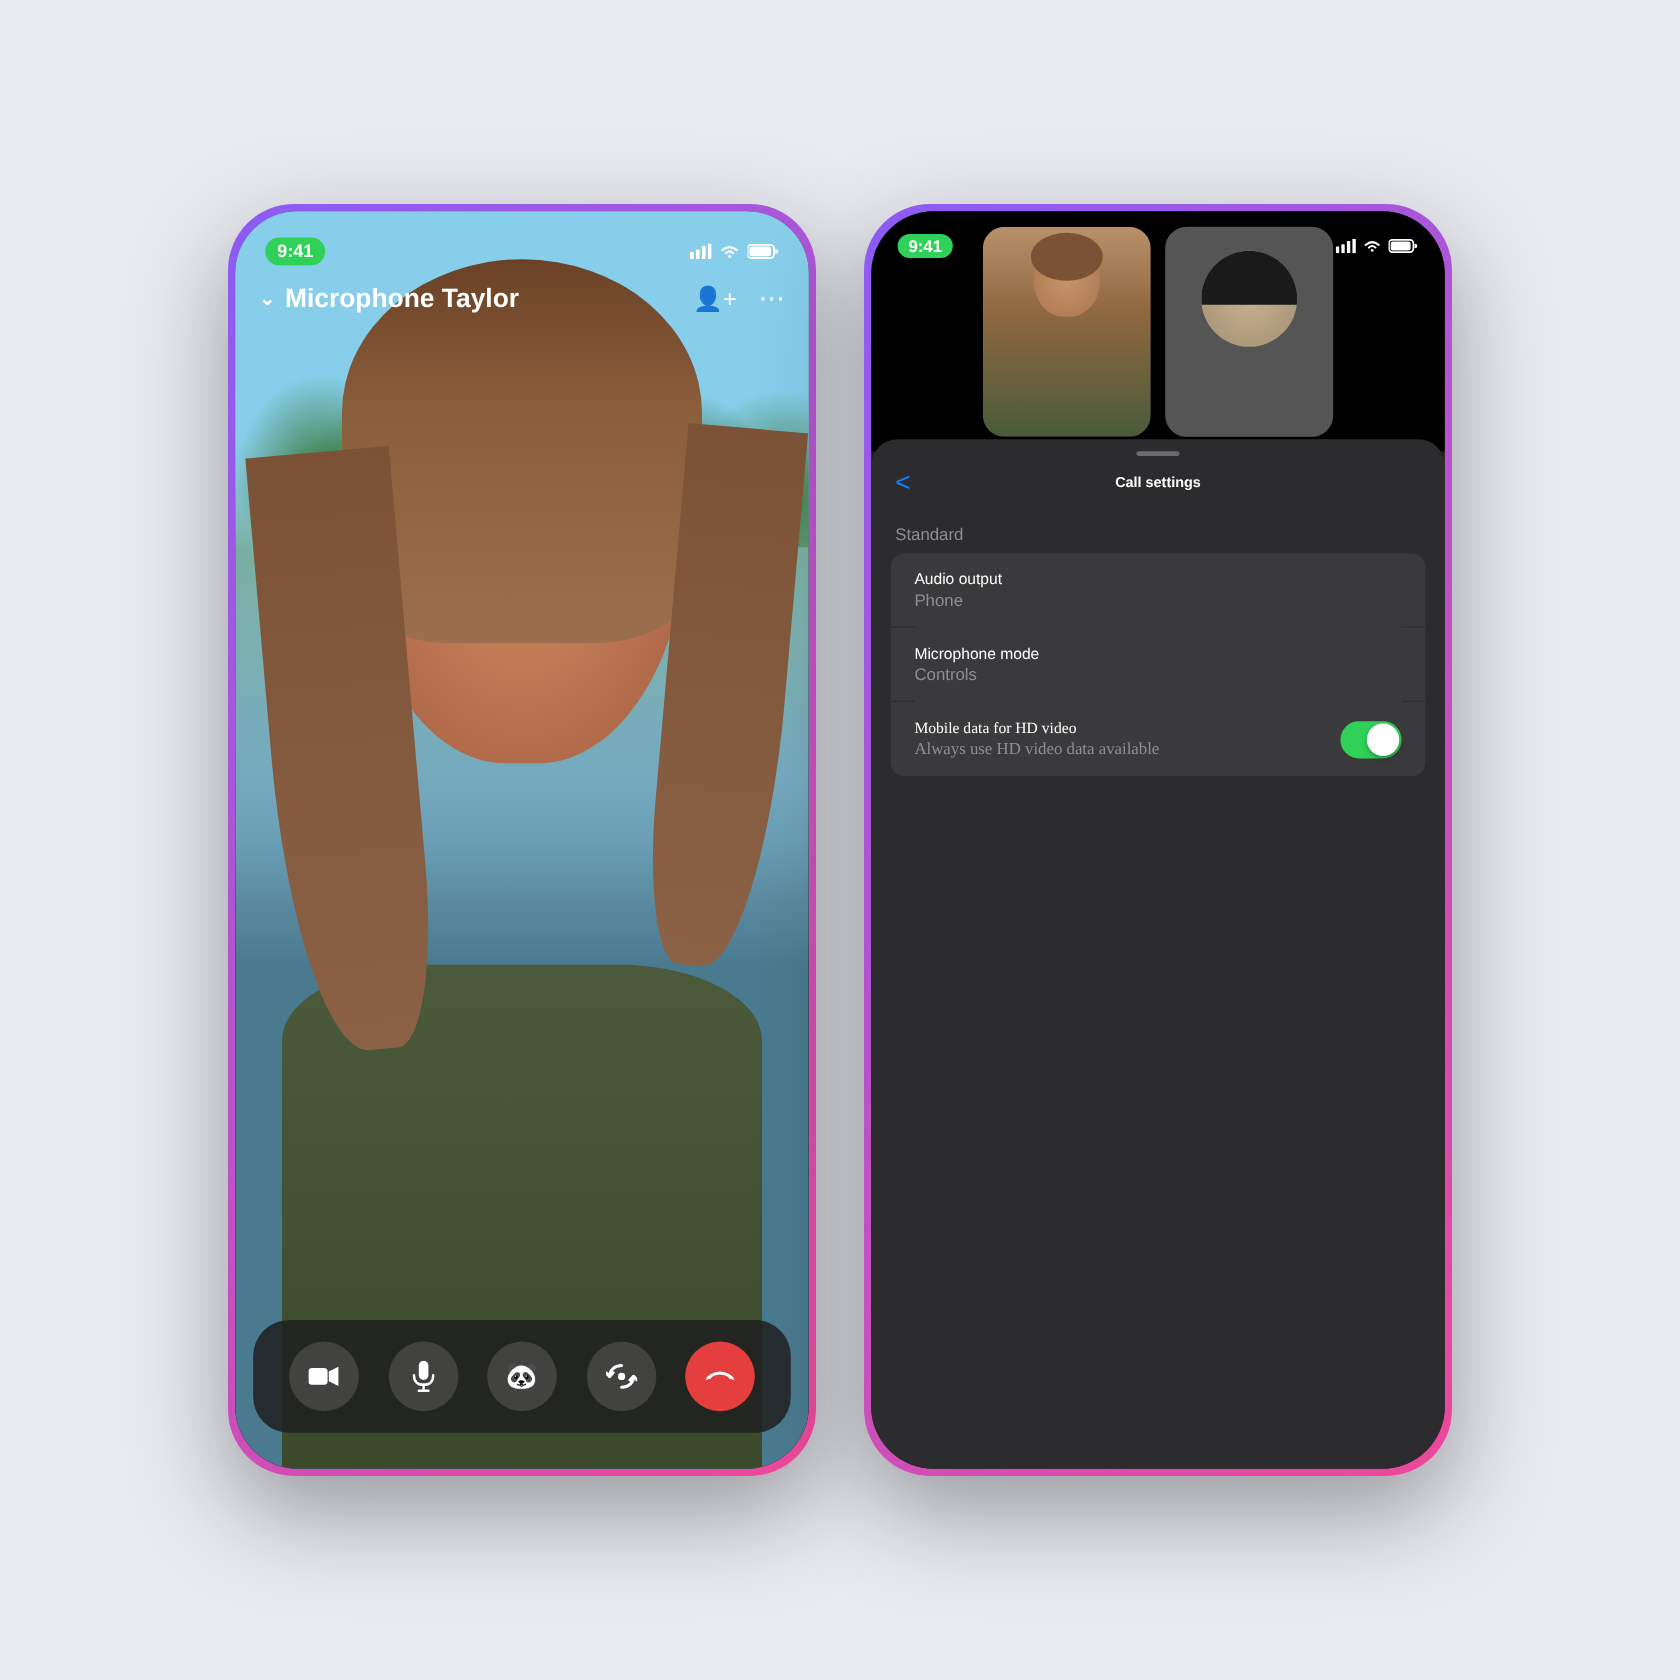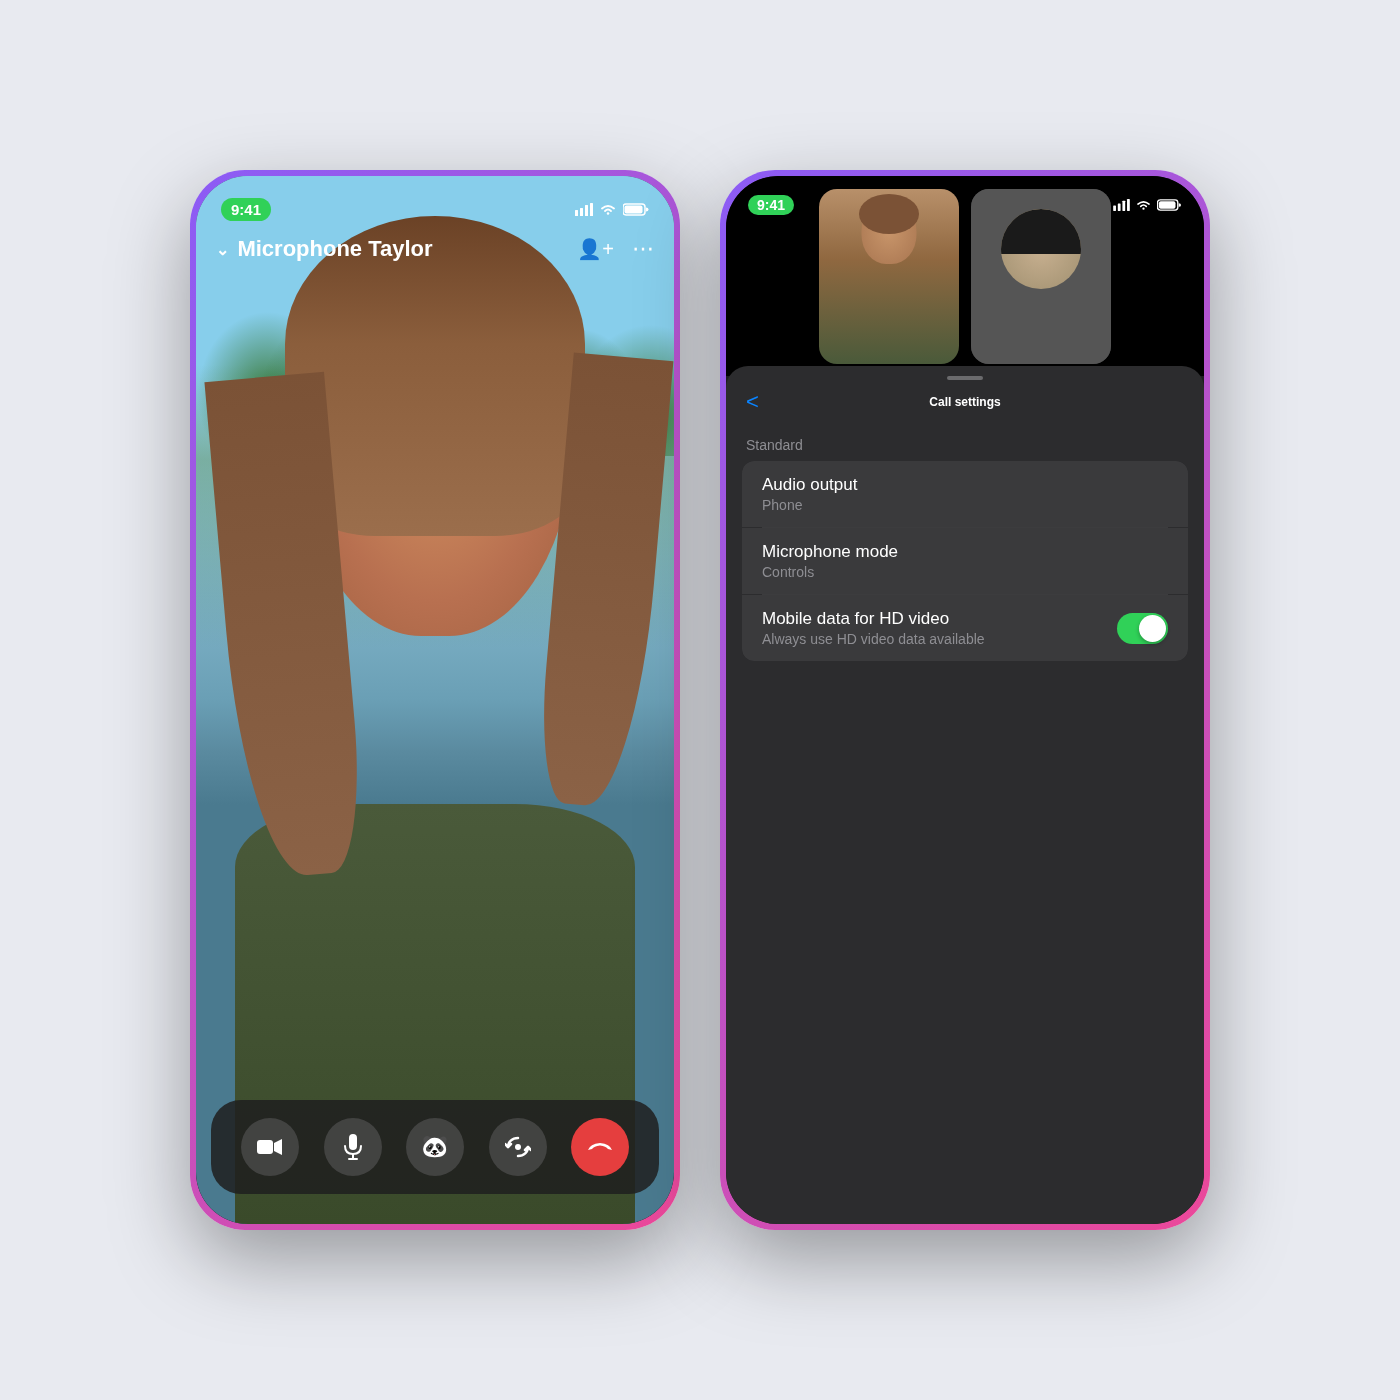--- a/index.html
+++ b/index.html
@@ -330,21 +330,21 @@
       display: flex;
       align-items: center;
       justify-content: space-between;
       cursor: pointer;
     }
     .settings-item:first-of-type {
       border-radius: 12px 12px 0 0;
     }
     .item-left .item-title {
       color: #fff;
-      font-size: 17px;
+      font-size: 13px;
       font-weight: 400;
     }
     .item-left .item-sub {
       color: #8e8e93;
       font-size: 14px;
       margin-top: 2px;
     }
     .item-right {
       display: flex;
       align-items: center;
@@ -424,20 +424,21 @@
     }
     .settings-group .settings-item {
       margin: 0;
       border-radius: 0;
     }
     .settings-group .settings-item:first-child {
       border-radius: 12px 12px 0 0;
     }
     .settings-group .settings-item:last-child {
       border-radius: 0 0 12px 12px;
+      font-family: Liberation Serif, serif;
     }
     .settings-group .settings-item:only-child {
       border-radius: 12px;
     }
 
     
     .person-thumb-img {
       width: 100%;
       height: 100%;
       background: linear-gradient(180deg, #b8906a 0%, #906840 40%, #4a5a3a 100%);

